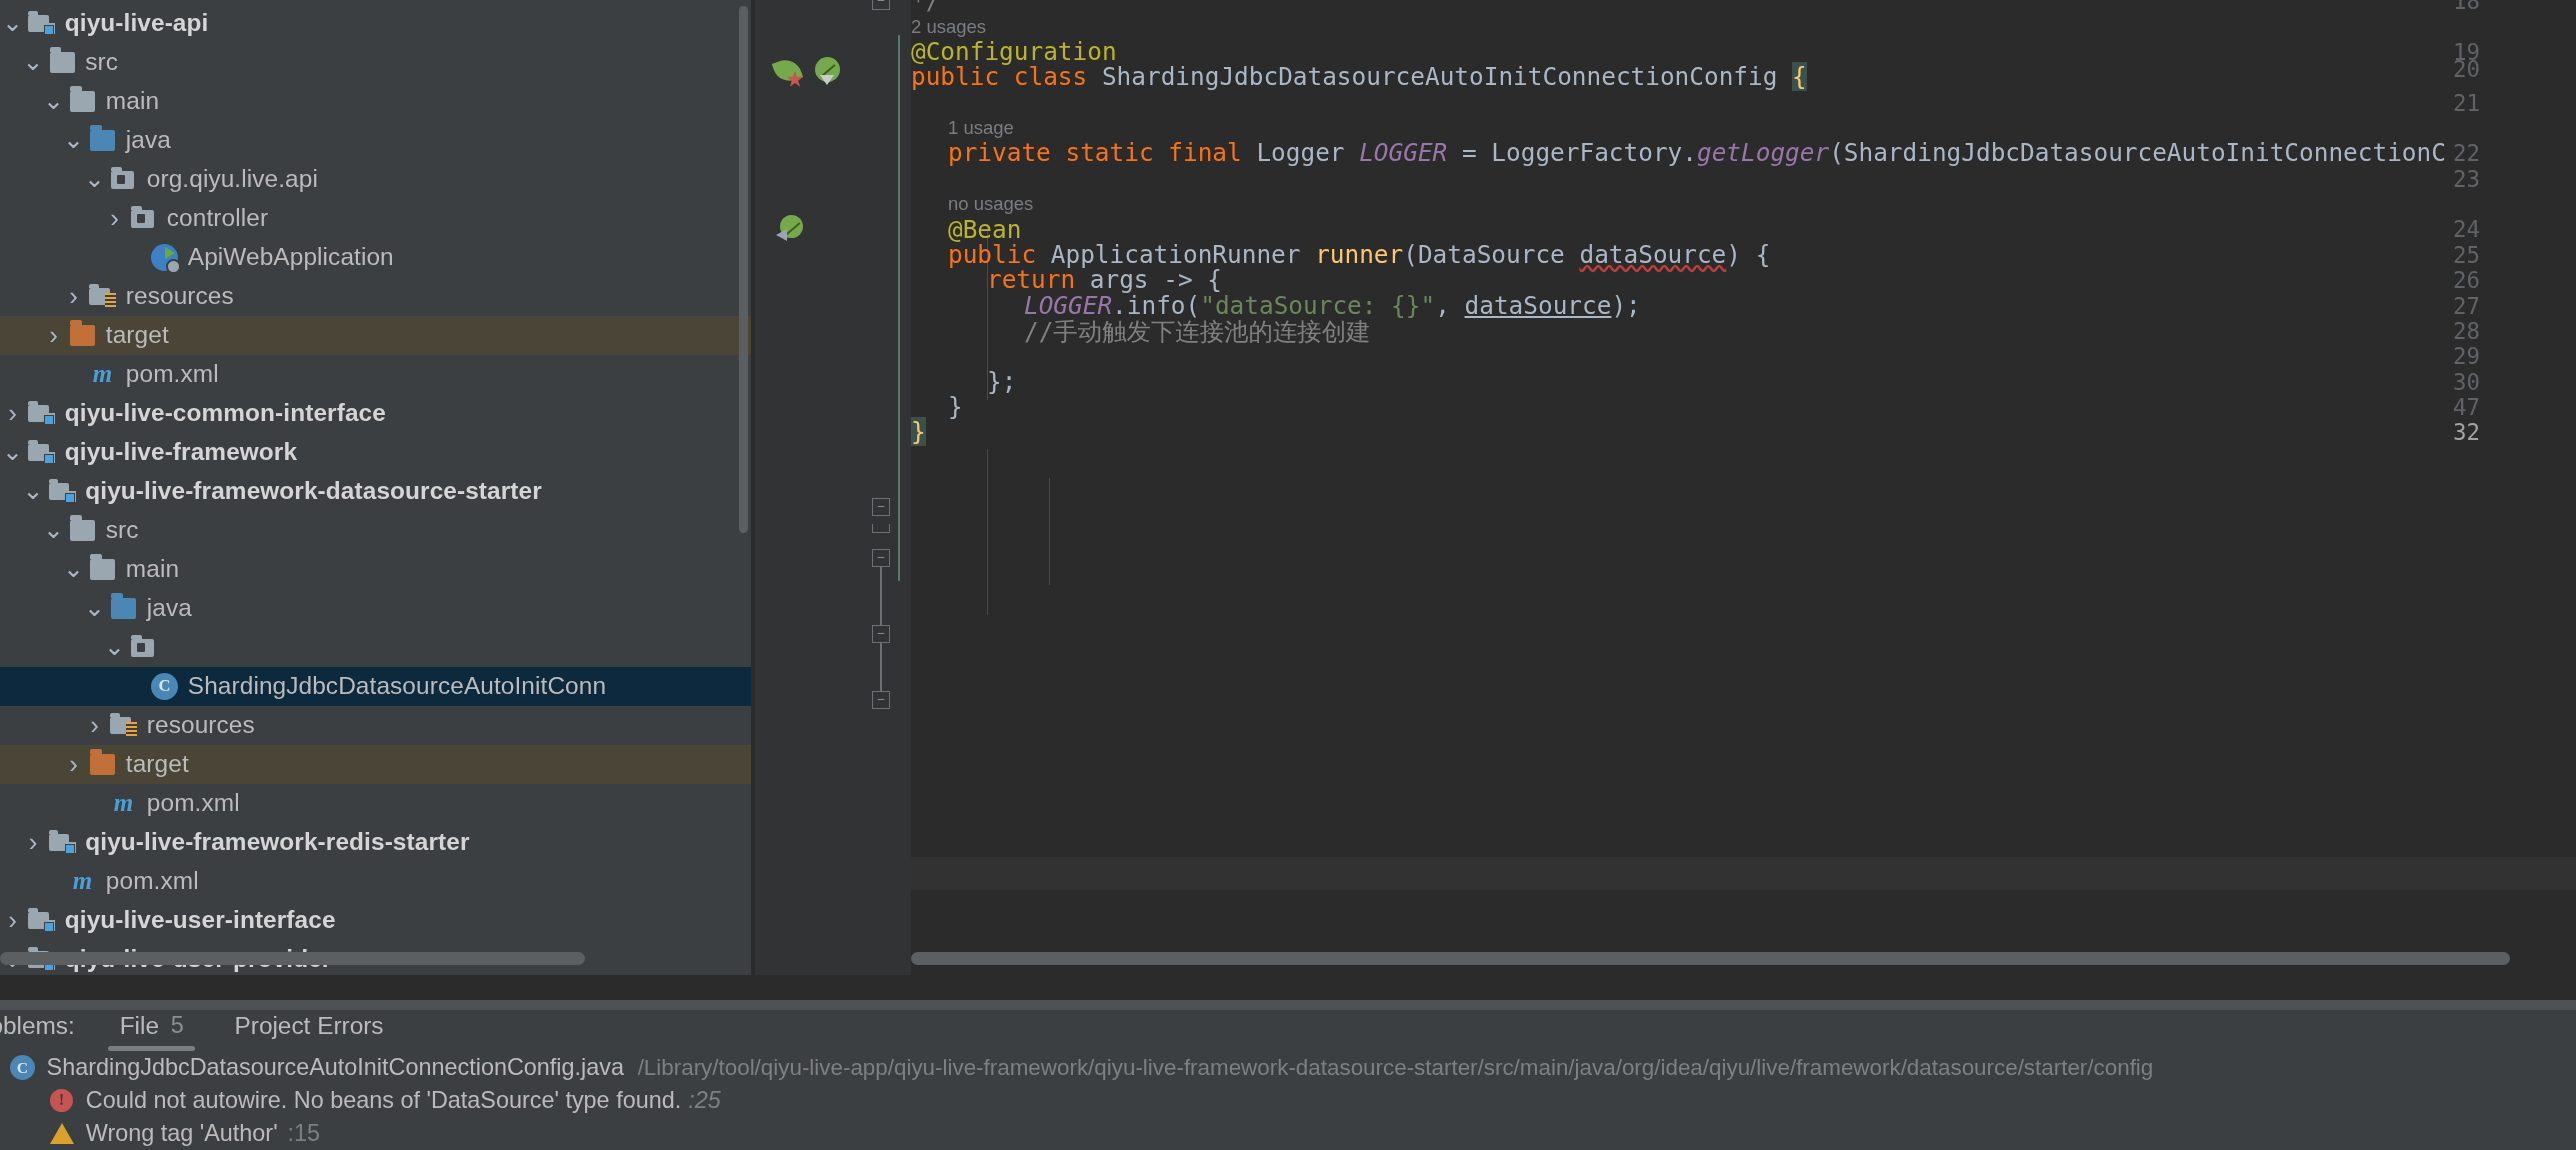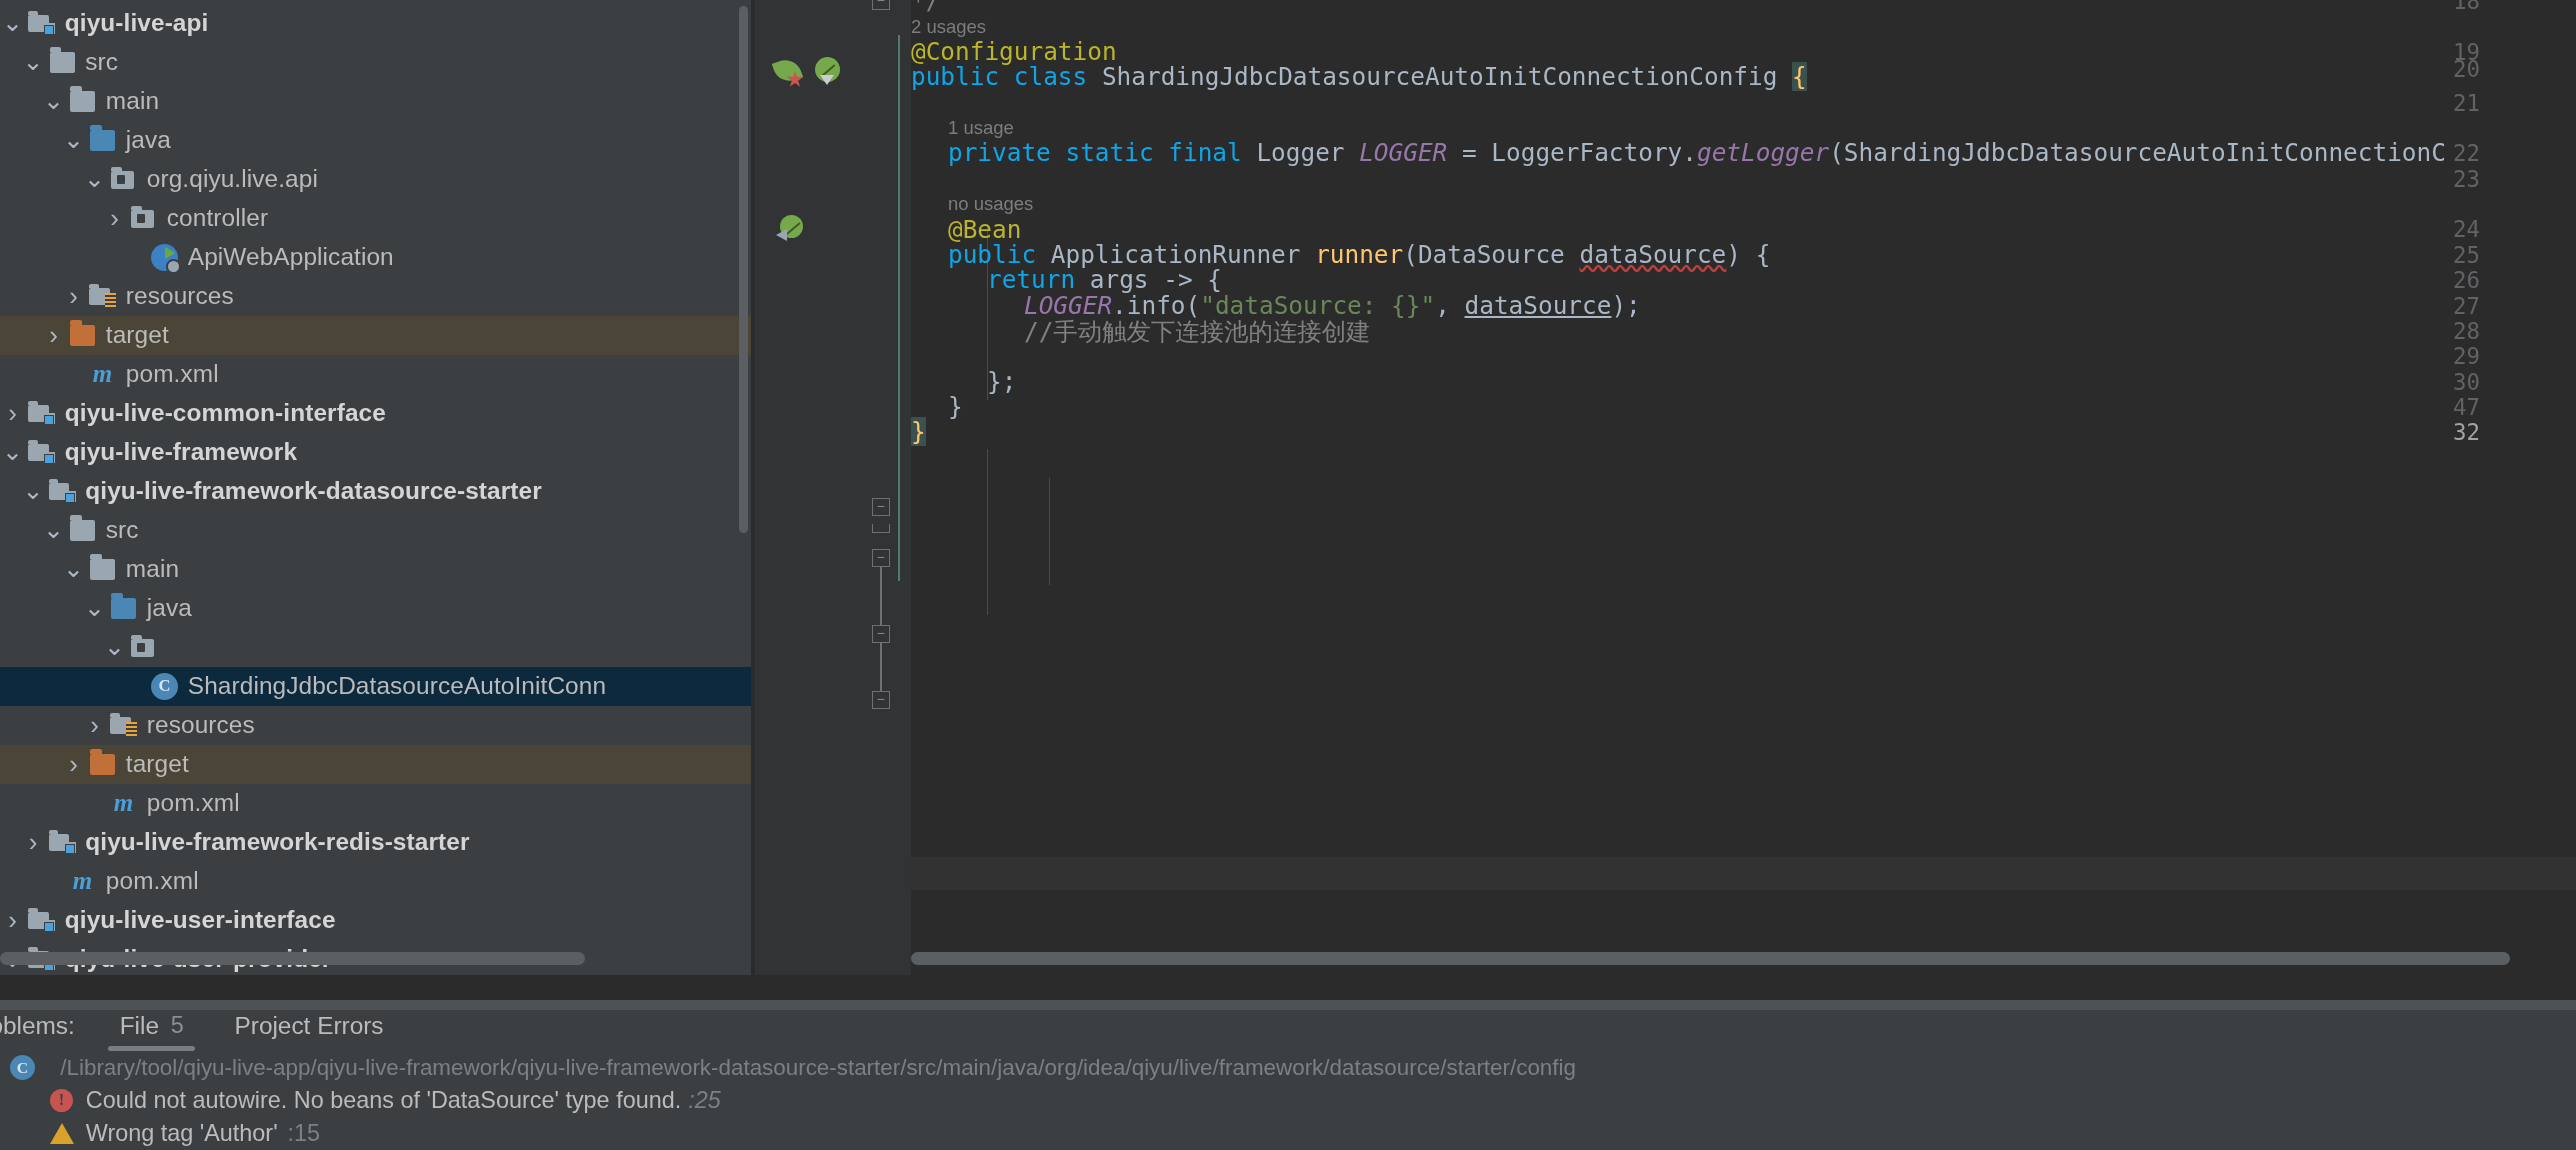--- a/index.html
+++ b/index.html
@@ -236,21 +236,21 @@
 
   .code-area {
     position:absolute; left:156px; top:0; right:0; height:975px;
     font-family:"DejaVu Sans Mono", monospace;
     font-size:24.4px;
     white-space:pre;
     color:#a9b7c6;
   }
   .code-line { position:absolute; left:0; white-space:pre; }
   .hint { color:#7a7e81; font-size:18.5px; font-family:"Liberation Sans", sans-serif; }
-  .kw { color:#0ea5e9; }
+  .kw { color:#f97316; }
   .ann { color:#bbb529; }
   .type { color:#a9b7c6; }
   .cls { color:#a9b7c6; }
   .fld { color:#9876aa; font-style:italic; }
   .mth { color:#ffc66d; }
   .str { color:#6a8759; }
   .cmt { color:#808080; }
   .dfn { color:#a9b7c6; text-decoration: underline; text-decoration-color:#a9b7c6; }
   .err-under { text-decoration: underline; text-decoration-style: wavy;
                text-decoration-color:#bc3f3c; }
@@ -686,20 +686,21 @@
       </span>
       <span class="prob-tab">
         <span>Project Errors</span>
       </span>
     </div>
     <div class="prob-list" id="prob-list">
         <div class="prob-row" style="padding-left: 7.8px;">
           <span class="p-ico">
             <span class="class-ico" style="width:25px;height:25px;font-size:15.6px;">C</span>
           </span>
+          <span>ShardingJdbcDatasourceAutoInitConnectionConfig.java</span>
           <span class="path-dim">/Library/tool/qiyu-live-app/qiyu-live-framework/qiyu-live-framework-datasource-starter/src/main/java/org/idea/qiyu/live/framework/datasource/starter/config</span>
         </div>
         <div class="prob-row" style="padding-left: 47px;">
           <span class="p-ico">
             <span class="err-dot">!</span>
           </span>
           <span>Could not autowire. No beans of 'DataSource' type found.</span>
           <span class="lineno-dim" style="margin-left: 7px; font-style: italic;">:25</span>
         </div>
         <div class="prob-row" style="padding-left: 47px;">

